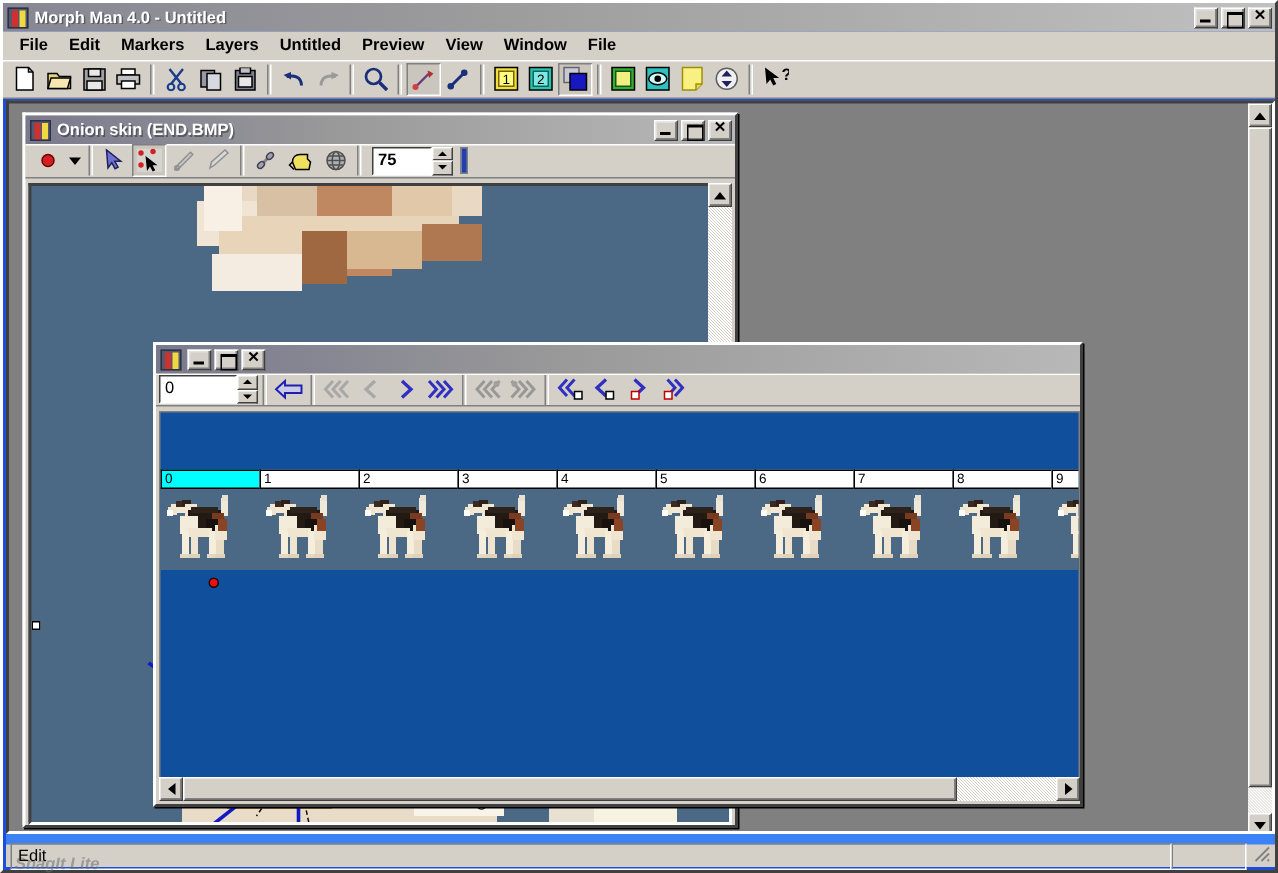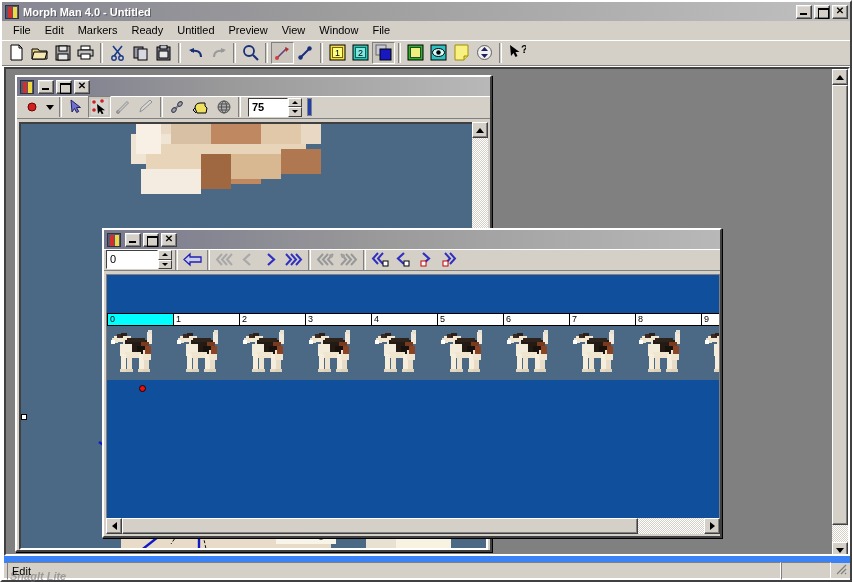--- a/index.html
+++ b/index.html
@@ -9,21 +9,21 @@
     overflow: hidden;
     font-family: "Liberation Sans", sans-serif;
     font-size: 11px;
   }
   body { background: #d4d0c8; }
 
   
   #app {
     position: absolute; left: 0; top: 0;
     width: 852px; height: 582px;
-    background: #ffffff;
+    background: #1d4ed8;
     border: 2px solid #d4d0c8;
     border-top-color: #fff; border-left-color: #fff;
     border-right-color: #404040; border-bottom-color: #404040;
   }
 
   
   .titlebar {
     height: 19px;
     background: linear-gradient(to right, #7a7a8e 0%, #9a9a9a 45%, #b8b8b8 100%);
     display: flex; align-items: center;
@@ -79,21 +79,21 @@
   .tb-btn.close span { position: relative; top: -1px; }
 
   
   .menubar {
     height: 19px; display: flex; align-items: center;
     background: #d4d0c8; padding-left: 4px;
     border-bottom: 1px solid #d4d0c8;
   }
   .menu-item {
     padding: 2px 7px; font-size: 11px; color: #000;
-    cursor: default; white-space: nowrap;
+    cursor: default; white-space: nowrap; font-weight: bold;
   }
 
   
   .toolbar {
     height: 26px; display: flex; align-items: center;
     background: #d4d0c8; padding-left: 3px;
     border-bottom: 1px solid #808080;
     box-shadow: inset 0 1px 0 #fff;
   }
   .tbtn {
@@ -298,21 +298,21 @@
       <div class="tb-btn min"></div>
       <div class="tb-btn max"></div>
       <div class="tb-btn close"><span>✕</span></div>
     </div>
   </div>
 
   <div class="menubar">
     <div class="menu-item">File</div>
     <div class="menu-item">Edit</div>
     <div class="menu-item">Markers</div>
-    <div class="menu-item">Ready</div>
+    <div class="menu-item">Layers</div>
     <div class="menu-item">Untitled</div>
     <div class="menu-item">Preview</div>
     <div class="menu-item">View</div>
     <div class="menu-item">Window</div>
     <div class="menu-item">File</div>
   </div>
 
   <div class="toolbar">
     <div class="tbtn">
       <svg width="17" height="17" viewBox="0 0 17 17">
@@ -451,20 +451,21 @@
           <text x="13" y="9" font-size="11" font-weight="bold" fill="#000" font-family="Liberation Sans">?</text>
         </svg>
     </div>
   </div>
 
   <div class="mdi">
 
     <div class="childwin" id="onion">
       <div class="titlebar">
         <div class="tb-icon"></div>
+        <div class="tb-title">Onion skin (END.BMP)</div>
         <div class="tb-buttons">
           <div class="tb-btn min"></div>
           <div class="tb-btn max"></div>
           <div class="tb-btn close"><span>✕</span></div>
         </div>
       </div>
 
       <div class="toolbar" style="border-bottom:1px solid #808080; height:23px;font-weight:bold;">
         <div class="tbtn">
           <svg width="14" height="14" viewBox="0 0 14 14">

